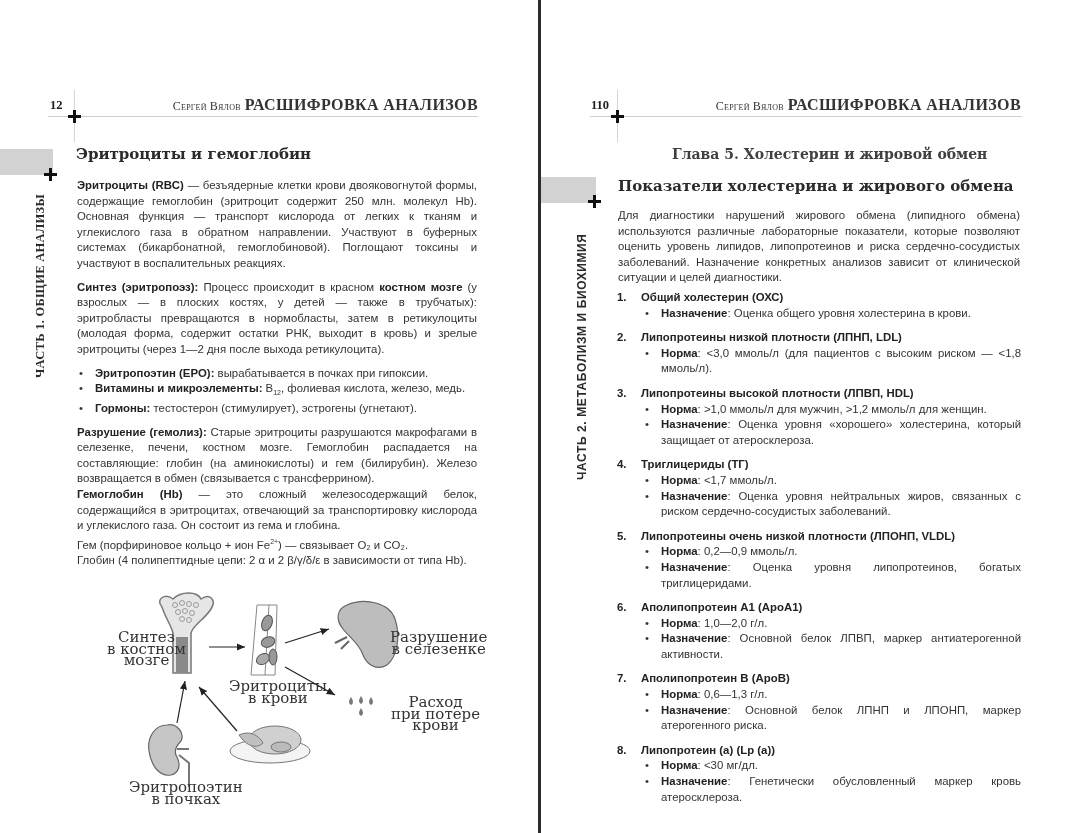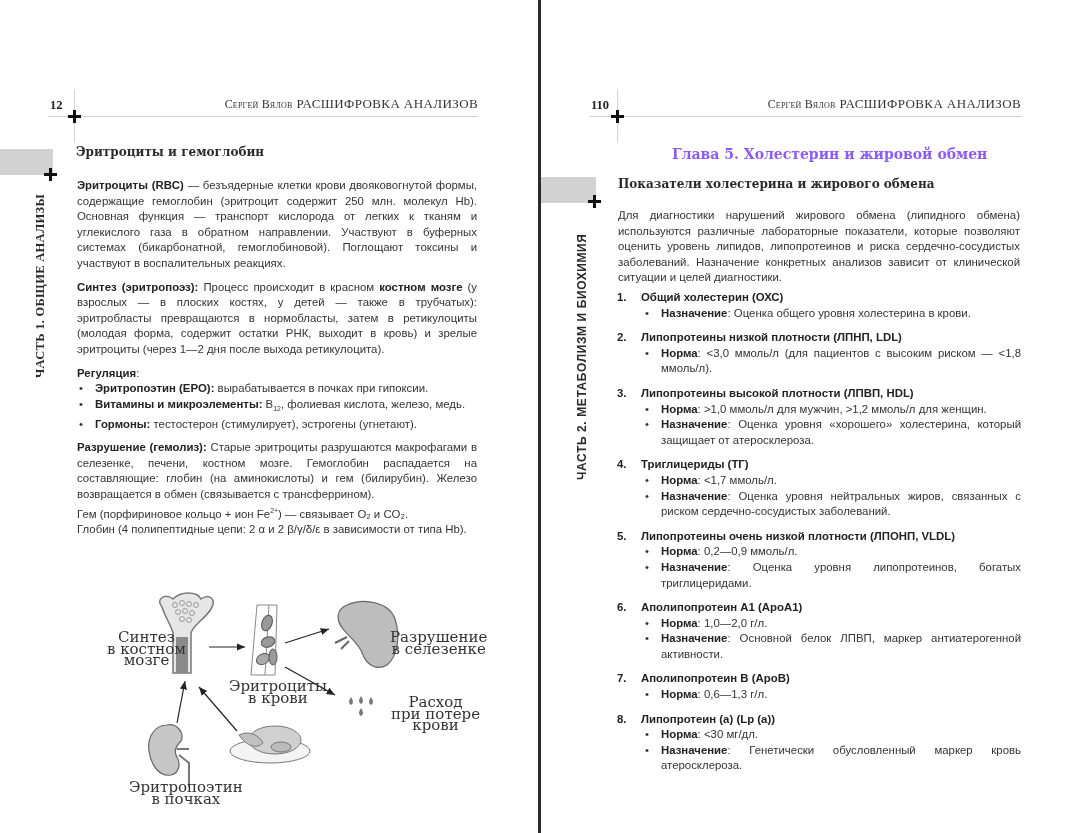--- a/index.html
+++ b/index.html
@@ -7,37 +7,37 @@
     width: 1078px; height: 833px; background: #ffffff; position: relative; overflow: hidden;
     font-family: "DejaVu Sans", "Liberation Sans", sans-serif; color: #2a2a2a;
   }
   .page { position: absolute; top: 0; height: 589px; margin-top: 40px; }
   .page-left { left: 0; width: 538px; }
   .page-right { left: 541px; width: 537px; }
   .divider { position: absolute; left: 538px; top: 0; width: 3px; height: 833px; background: #2b2b2b; }
   .page-num { position: absolute; top: 0; font-family: "Liberation Serif", serif; font-weight: bold; font-size: 12.5px; color: #222; }
   .running-head { position: absolute; top: 0; right: 0; font-family: "Liberation Serif", serif; font-size: 11px; color: #333; white-space: nowrap; }
   .running-head .author { font-variant: small-caps; font-size: 12px; letter-spacing: 0.2px; }
-  .running-head .title { font-weight: normal; letter-spacing: 0.4px; margin-left: 4px; font-size: 13px; }
+  .running-head .title { font-weight: bold; letter-spacing: 0.4px; margin-left: 4px; font-size: 16px; }
   .header-rule { position: absolute; height: 1px; background: #cfcfcf; }
   .v-tick { position: absolute; width: 1px; background: #d5d5d5; }
   .cross { position: absolute; width: 13px; height: 13px; }
   .cross::before, .cross::after { content: ""; position: absolute; background: #111; }
   .cross::before { left: 5px; top: 0; width: 3px; height: 13px; }
   .cross::after { left: 0; top: 5px; width: 13px; height: 3px; }
 
   .gray-tab { position: absolute; background: #d2d2d2; }
   .side-label {
     position: absolute; font-family: "Liberation Serif", serif; font-weight: bold; font-size: 12.5px;
     color: #2a2a2a; white-space: nowrap; transform-origin: left top; transform: rotate(-90deg); letter-spacing: 0.3px;
   }
   .side-label.sans { font-family: "Liberation Sans", sans-serif; letter-spacing: 0.6px; font-size: 12px; }
 
-  .h-section { position: absolute; font-family: "DejaVu Serif", "Liberation Serif", serif; font-weight: bold; font-size: 12px; color: #2a2a2a; white-space: nowrap; text-align: center; }
-  .h-chapter { position: absolute; font-family: "DejaVu Serif", "Liberation Serif", serif; font-weight: bold; font-size: 14px; color: #8b5cf6; white-space: nowrap; }
+  .h-section { position: absolute; font-family: "DejaVu Serif", "Liberation Serif", serif; font-weight: bold; font-size: 15px; color: #2a2a2a; white-space: nowrap; text-align: center; }
+  .h-chapter { position: absolute; font-family: "DejaVu Serif", "Liberation Serif", serif; font-weight: bold; font-size: 14px; color: #404040; white-space: nowrap; }
 
   .text { position: absolute; font-family: "Liberation Sans", sans-serif; font-size: 11.4px; line-height: 15.6px; color: #333; text-align: justify; }
   .text p { margin: 0; }
   .text b { color: #222; }
   .gap { height: 8px; }
   .bullets { list-style: none; margin: 0; padding: 0; }
   .bullets li { position: relative; padding-left: 18px; }
   .bullets li::before { content: "•"; position: absolute; left: 2px; top: 0; }
 
   .num-list { position: absolute; left: 617px; width: 404px; font-family: "Liberation Sans", sans-serif; font-size: 11.4px; line-height: 15.6px; color: #333; }
@@ -68,28 +68,28 @@
   <div class="cross" style="left:44px;top:128px;"></div>
   <div class="side-label" style="left:33px;top:338px;">ЧАСТЬ 1. ОБЩИЕ АНАЛИЗЫ</div>
 
   <div class="h-section" style="left:76px;top:105px;">Эритроциты и гемоглобин</div>
 
   <div class="text" style="left:77px;top:138px;width:400px;">
     <p><b>Эритроциты (RBC)</b><span> — безъядерные клетки крови двояковогнутой формы, содержащие гемоглобин (эритроцит содержит 250 млн. молекул Hb). Основная функция — транспорт кислорода от легких к тканям и углекислого газа в обратном направлении. Участвуют в буферных системах (бикарбонатной, гемоглобиновой). Поглощают токсины и участвуют в воспалительных реакциях.</span></p>
     <div class="gap"></div>
     <p><b>Синтез (эритропоэз):</b><span> Процесс происходит в красном </span><b>костном мозге</b><span> (у взрослых — в плоских костях, у детей — также в трубчатых): эритробласты превращаются в нормобласты, затем в ретикулоциты (молодая форма, содержит остатки РНК, выходит в кровь) и зрелые эритроциты (через 1—2 дня после выхода ретикулоцита).</span></p>
     <div class="gap"></div>
-    <p><b>Регуляция</b><span>:</span></p>
     <ul class="bullets">
       <li><b>Эритропоэтин (EPO):</b><span> вырабатывается в почках при гипоксии.</span></li>
       <li><b>Витамины и микроэлементы:</b><span> B</span><sub style="font-size:7px;">12</sub><span>, фолиевая кислота, железо, медь.</span></li>
       <li><b>Гормоны:</b><span> тестостерон (стимулирует), эстрогены (угнетают).</span></li>
     </ul>
     <div class="gap"></div>
     <p><b>Разрушение (гемолиз):</b><span> Старые эритроциты разрушаются макрофагами в селезенке, печени, костном мозге. Гемоглобин распадается на составляющие: глобин (на аминокислоты) и гем (билирубин). Железо возвращается в обмен (связывается с трансферрином).</span></p>
+    <p><b>Гемоглобин (Hb)</b><span> — это сложный железосодержащий белок, содержащийся в эритроцитах, отвечающий за транспортировку кислорода и углекислого газа. Он состоит из гема и глобина.</span></p>
     <p style="text-align:left;"><span>Гем (порфириновое кольцо + ион Fe</span><sup style="font-size:7px;">2+</sup><span>) — связывает O₂ и CO₂.</span></p>
     <p style="text-align:left;">Глобин (4 полипептидные цепи: 2 α и 2 β/γ/δ/ε в зависимости от типа Hb).</p>
   </div>
 
   <div class="diagram">
     <svg width="395" height="230" viewBox="0 0 395 230">
       <defs>
         <marker id="ah" markerWidth="8" markerHeight="8" refX="7" refY="4" orient="auto">
           <path d="M0,1 L7,4 L0,7 Z" fill="#222"></path>
         </marker>
@@ -221,20 +221,21 @@
       <div class="sub"><b>Назначение</b><span>: Оценка уровня липопротеинов, богатых триглицеридами.</span></div>
     </div>
     <div class="num-item">
       <div class="num-head"><span class="n">6.</span><span>Аполипопротеин A1 (ApoA1)</span></div>
       <div class="sub"><b>Норма</b><span>: 1,0—2,0 г/л.</span></div>
       <div class="sub"><b>Назначение</b><span>: Основной белок ЛПВП, маркер антиатерогенной активности.</span></div>
     </div>
     <div class="num-item">
       <div class="num-head"><span class="n">7.</span><span>Аполипопротеин B (ApoB)</span></div>
       <div class="sub"><b>Норма</b><span>: 0,6—1,3 г/л.</span></div>
+      <div class="sub"><b>Назначение</b><span>: Основной белок ЛПНП и ЛПОНП, маркер атерогенного риска.</span></div>
     </div>
     <div class="num-item">
       <div class="num-head"><span class="n">8.</span><span>Липопротеин (a) (Lp (a))</span></div>
       <div class="sub"><b>Норма</b><span>: &lt;30 мг/дл.</span></div>
       <div class="sub"><b>Назначение</b><span>: Генетически обусловленный маркер кровь атеросклероза.</span></div>
     </div>
   </div>
 </div>
 
 </body></html>

